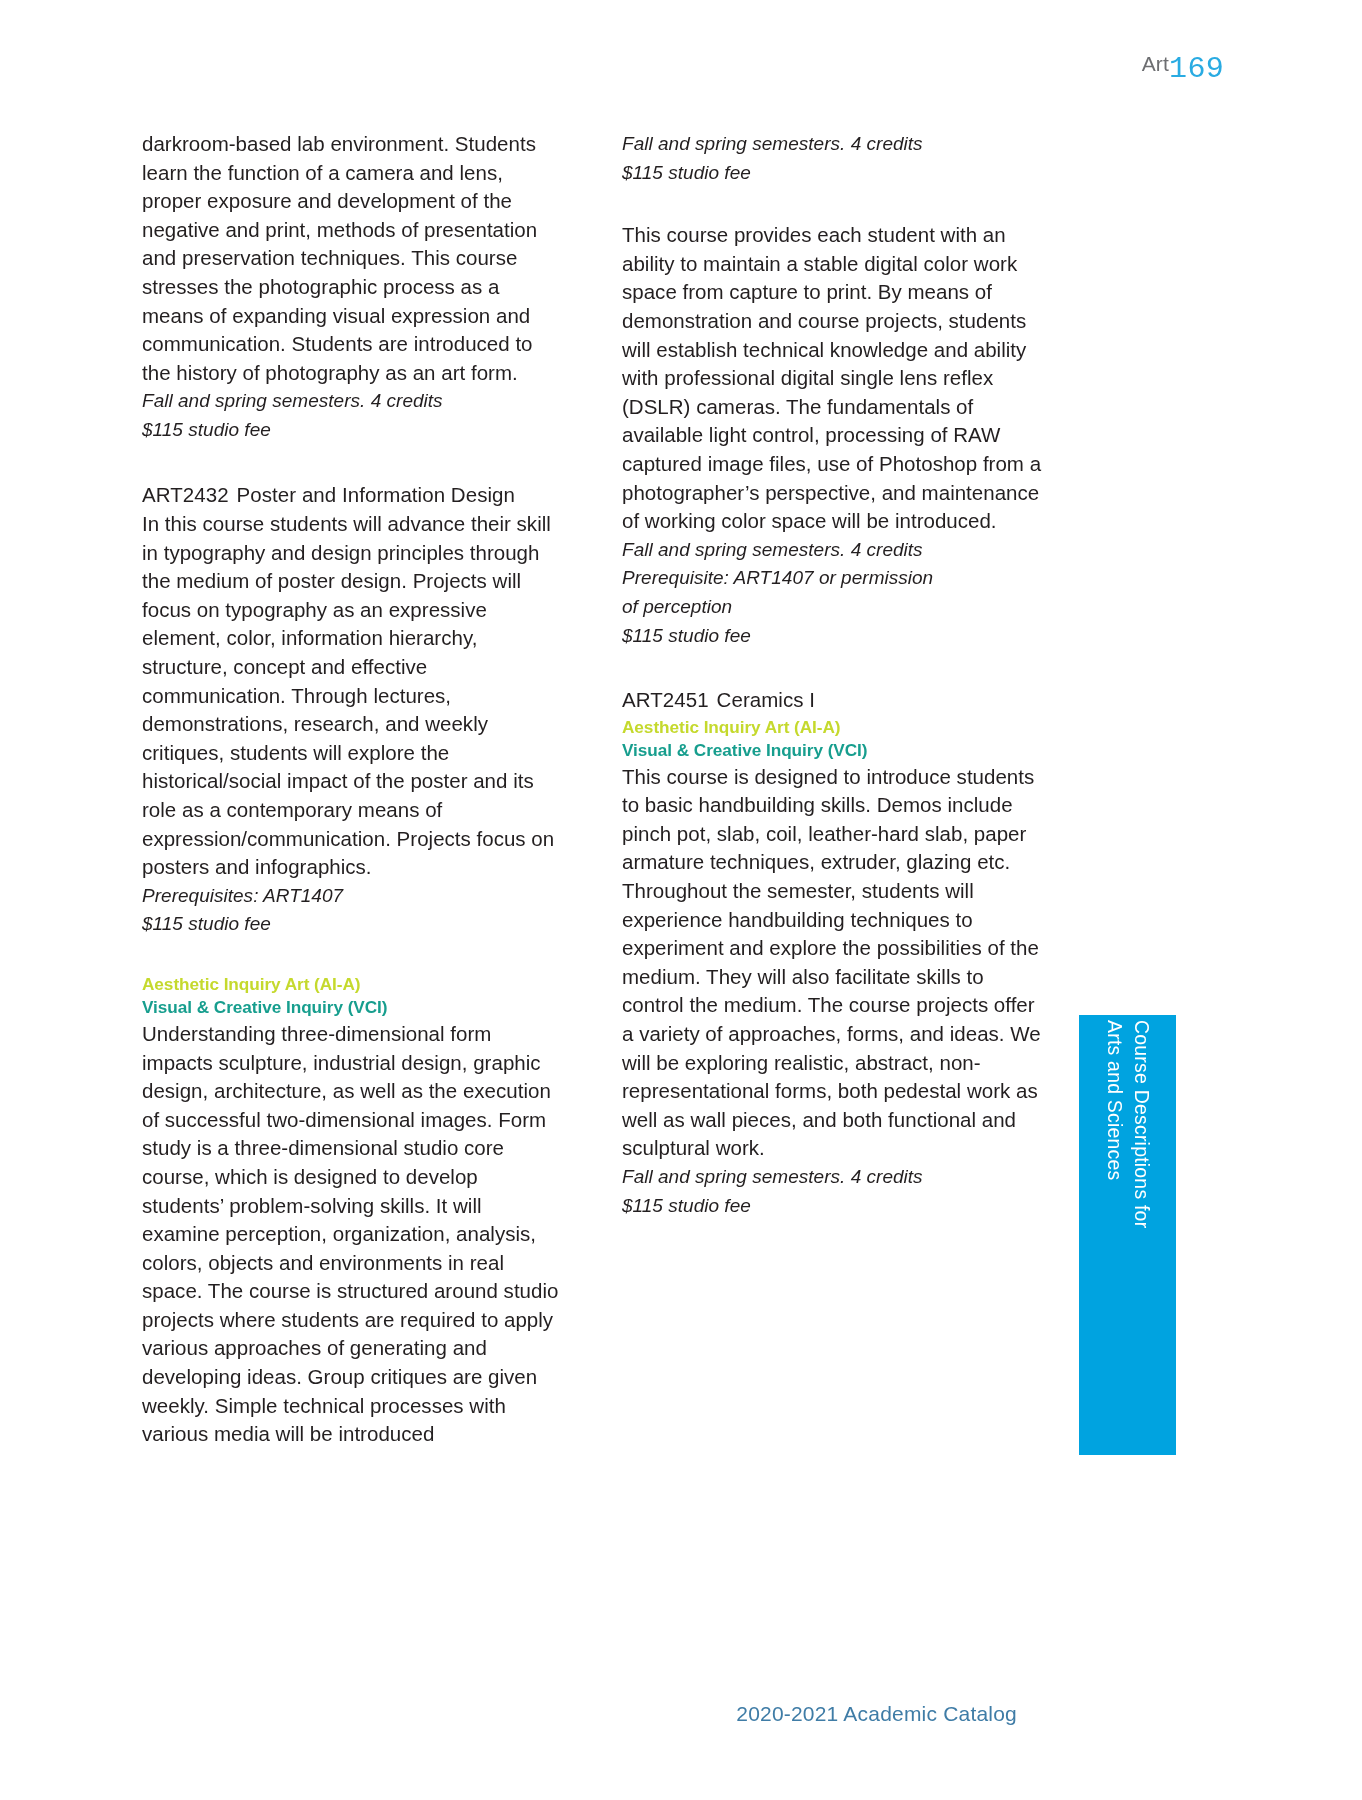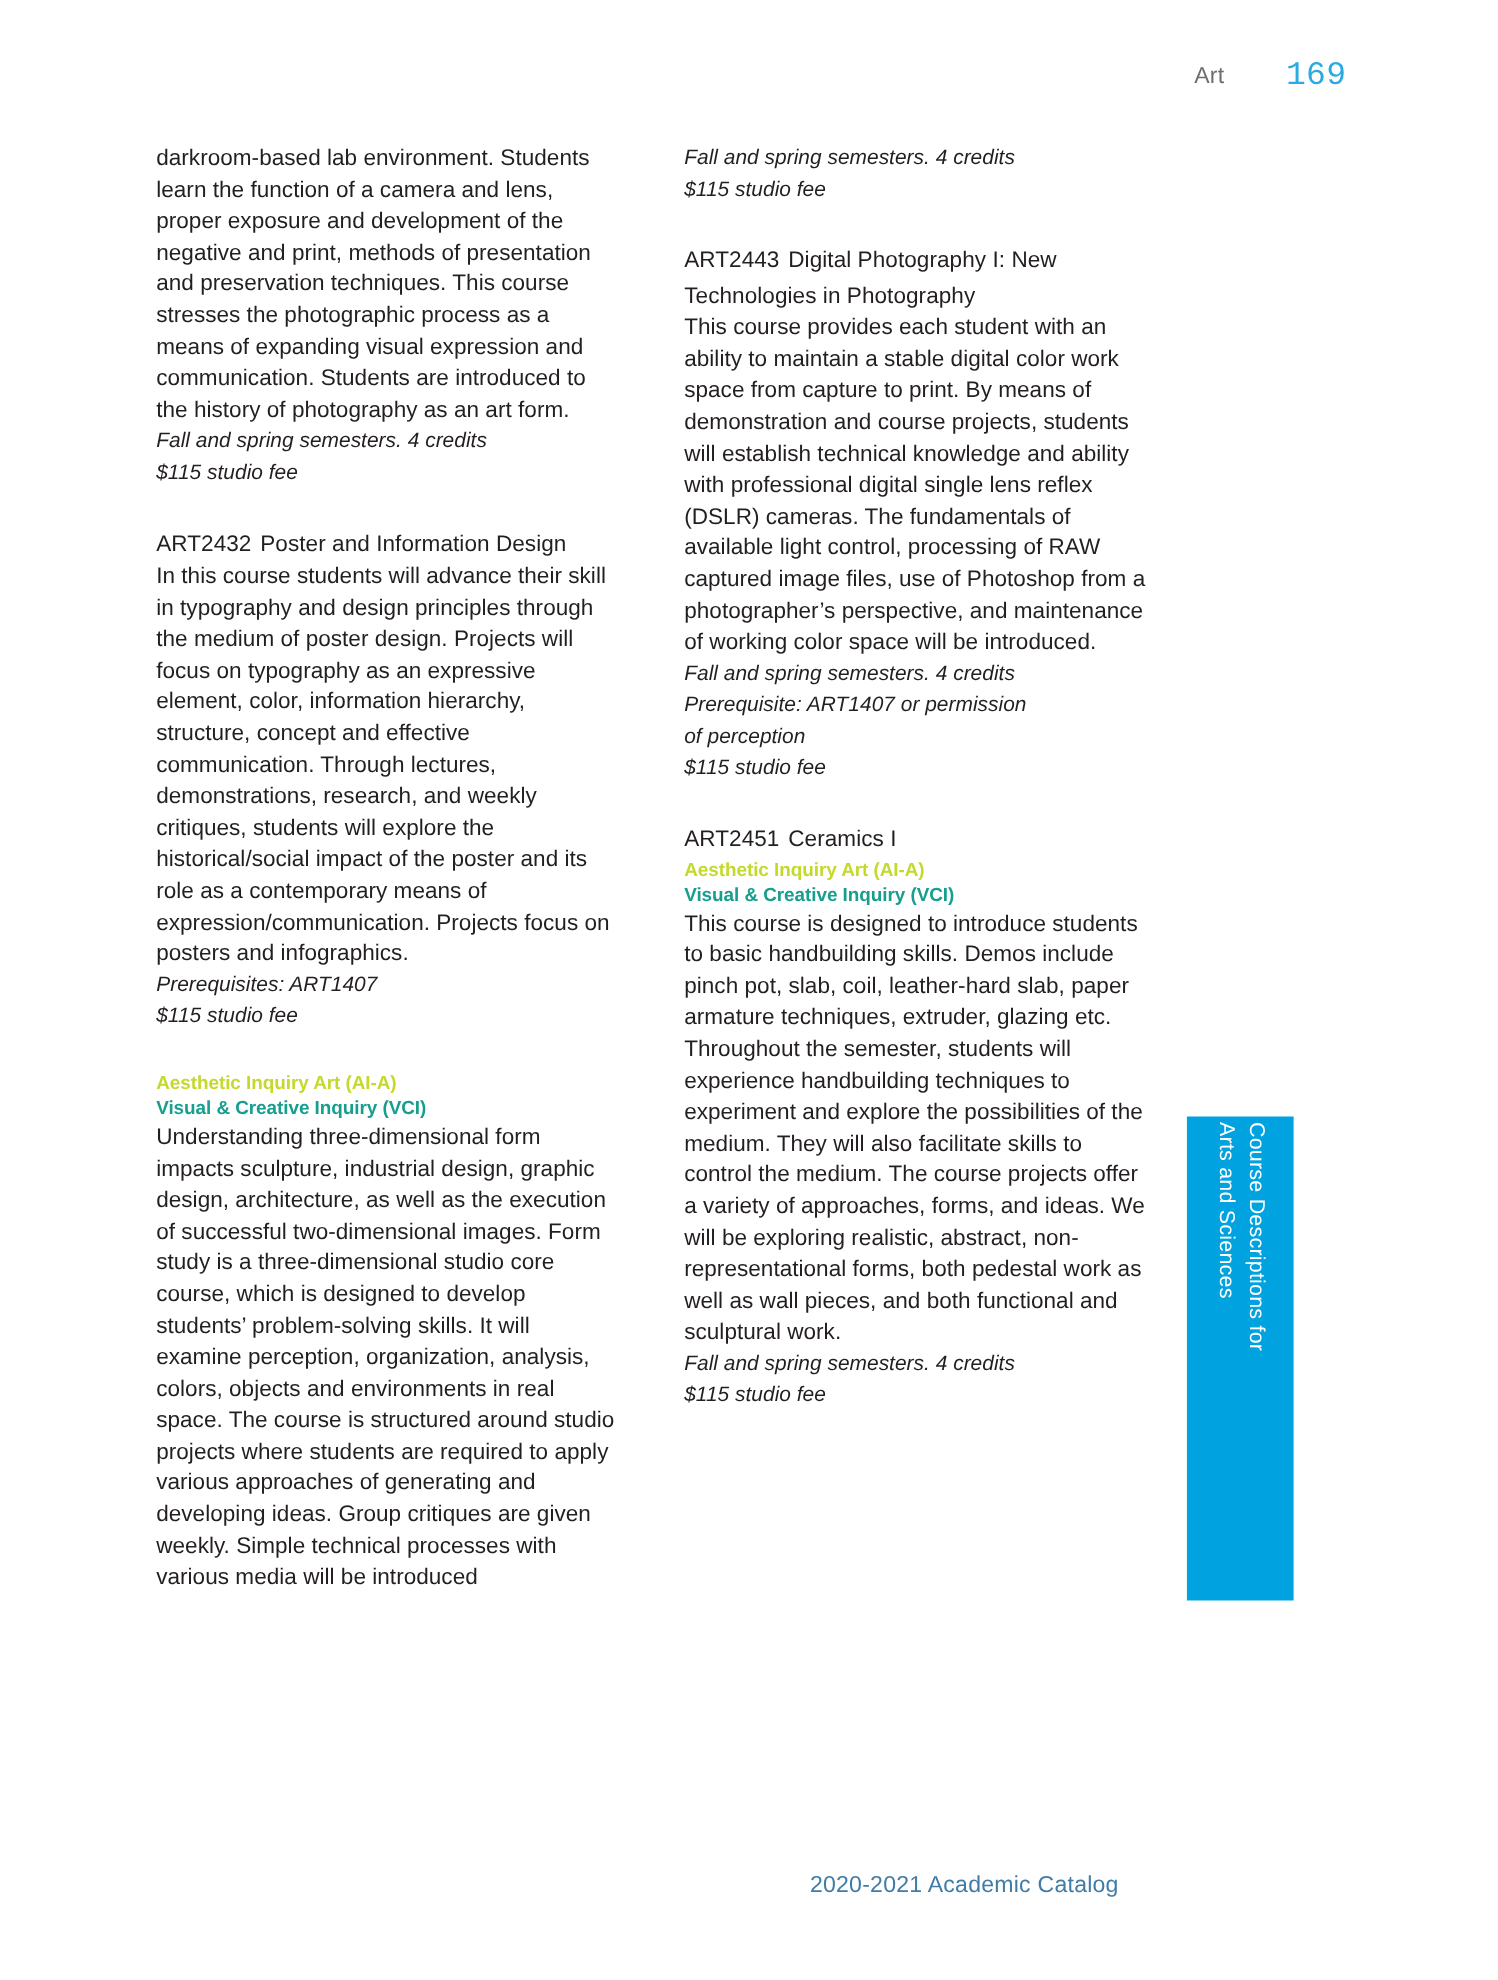--- a/index.html
+++ b/index.html
@@ -15,22 +15,21 @@
     color: #231f20;
     overflow: hidden;
   }
 
   
   .running-head {
     position: absolute;
     top: 52px;
     right: 138px;
     display: flex;
-    align-items: center;
-    gap: 56px;
+    align-items: flex-start;
   }
   .running-head .section-name {
     font-size: 21px;
     color: #6d6e71;
     letter-spacing: 0.2px;
   }
   .running-head .folio {
     font-size: 30px;
     color: #29abe2;
     letter-spacing: 0.3px;
@@ -162,23 +161,20 @@
   <div class="column">
 
     <div class="course-block">
       <div class="meta">Fall and spring semesters. 4 credits</div>
       <div class="meta">$115 studio fee</div>
     </div>
 
     <div class="spacer-block"></div>
 
     <div class="course-block">
-      <div class="course-title">
-        <span class="code">ART2443</span><span>Digital Photography I: New Technologies in Photography</span>
-      </div>
       <div class="para">This course provides each student with an ability to maintain a stable digital color work space from capture to print. By means of demonstration and course projects, students will establish technical knowledge and ability with professional digital single lens reflex (DSLR) cameras. The fundamentals of available light control, processing of RAW captured image files, use of Photoshop from a photographer’s perspective, and maintenance of working color space will be introduced.</div>
       <div class="meta">Fall and spring semesters. 4 credits</div>
       <div class="meta">Prerequisite: ART1407 or permission</div>
       <div class="meta">of perception</div>
       <div class="meta">$115 studio fee</div>
     </div>
 
     <div class="spacer-block"></div>
 
     <div class="course-block">

